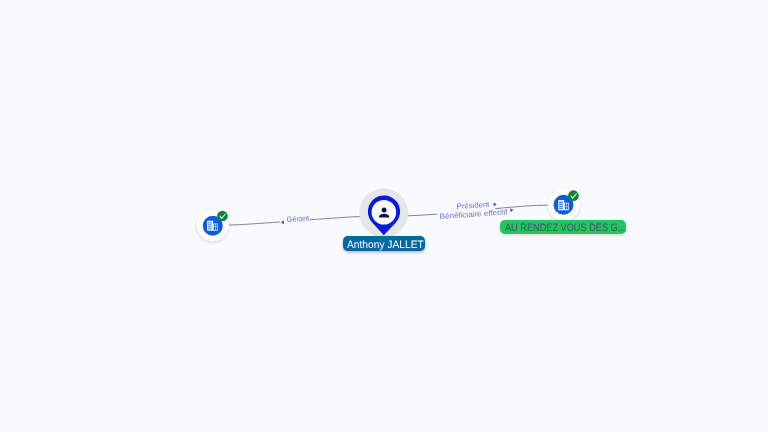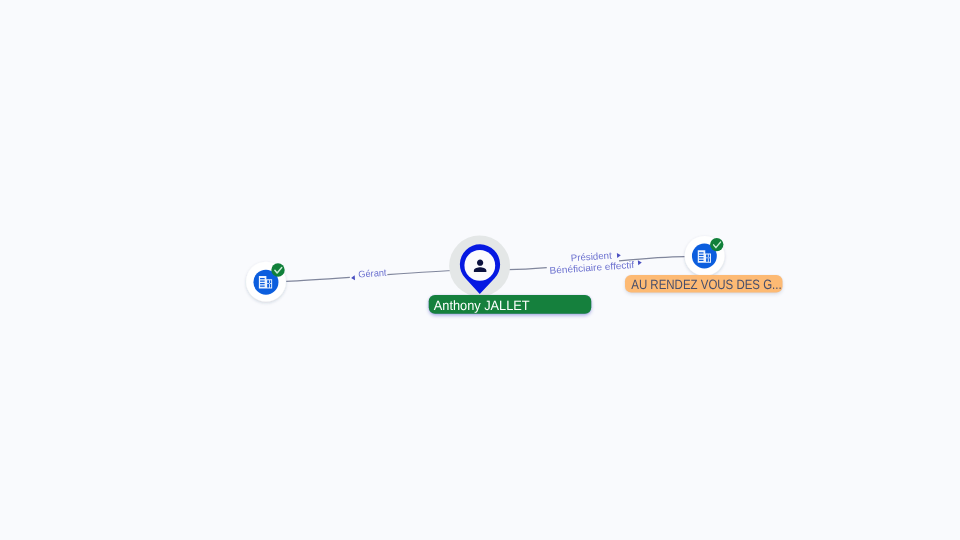--- a/index.html
+++ b/index.html
@@ -2,27 +2,27 @@
 <html><head>
 <meta charset="utf-8">
 <style>
   html,body{margin:0;padding:0;}
   body{width:768px;height:432px;overflow:hidden;background:#f9fafd;
        font-family:"Liberation Sans",sans-serif;-webkit-font-smoothing:antialiased;-moz-osx-font-smoothing:grayscale;text-rendering:geometricPrecision;}
   #stage{position:relative;width:768px;height:432px;background:#f9fafd;overflow:hidden;}
   svg.layer{position:absolute;left:0;top:0;width:768px;height:432px;overflow:visible;}
 
   
-  .chip{position:absolute;background:#fdba74;border-radius:5px;
+  .chip{position:absolute;background:#22c55e;border-radius:5px;
         box-shadow:0 1.5px 3px rgba(40,50,90,.13), 0 0 1px rgba(40,50,90,.10);
         color:#474e6b;white-space:nowrap;}
   .chip span{position:absolute;display:block;font-size:10.8px;line-height:10.8px;
              transform-origin:0 0;}
-  .chip.selected{background:#15803d;color:#ffffff;
-        box-shadow:0 1.5px 3px rgba(10,20,180,.30), 0 0 1px rgba(10,20,180,.25);padding-left:48px;}
+  .chip.selected{background:#0369a1;color:#ffffff;
+        box-shadow:0 1.5px 3px rgba(10,20,180,.30), 0 0 1px rgba(10,20,180,.25);}
 
   
   .elabel{position:absolute;color:#6b70cf;white-space:nowrap;transform-origin:0 0;
           width:0;height:0;}
   .elabel .etxt{font-size:7.6px;line-height:7.6px;display:block;transform-origin:0 100%;
           position:absolute;bottom:0;left:0;}
   .elabel .mk{width:0;height:0;position:absolute;display:block;}
   .elabel .arr-l{border-top:2.0px solid transparent;border-bottom:2.0px solid transparent;
           border-right:3.1px solid #4a4fc0;}
   .elabel .arr-r{border-top:2.0px solid transparent;border-bottom:2.0px solid transparent;

